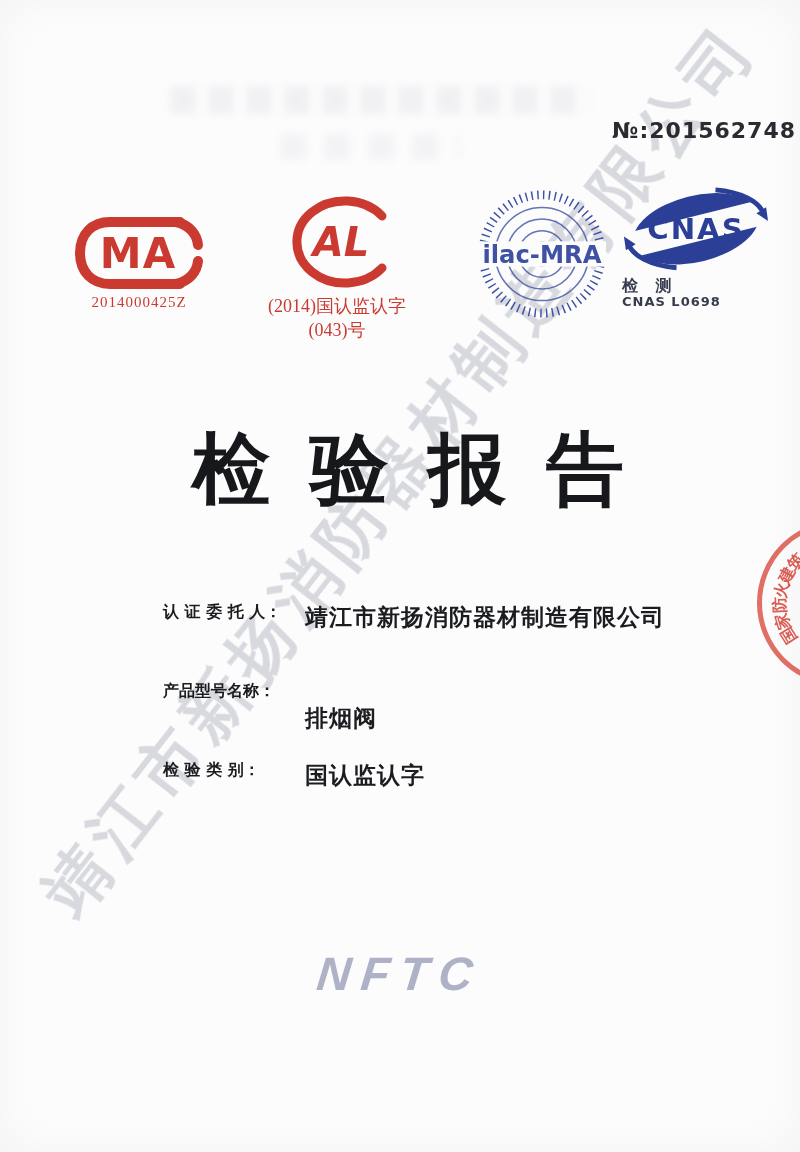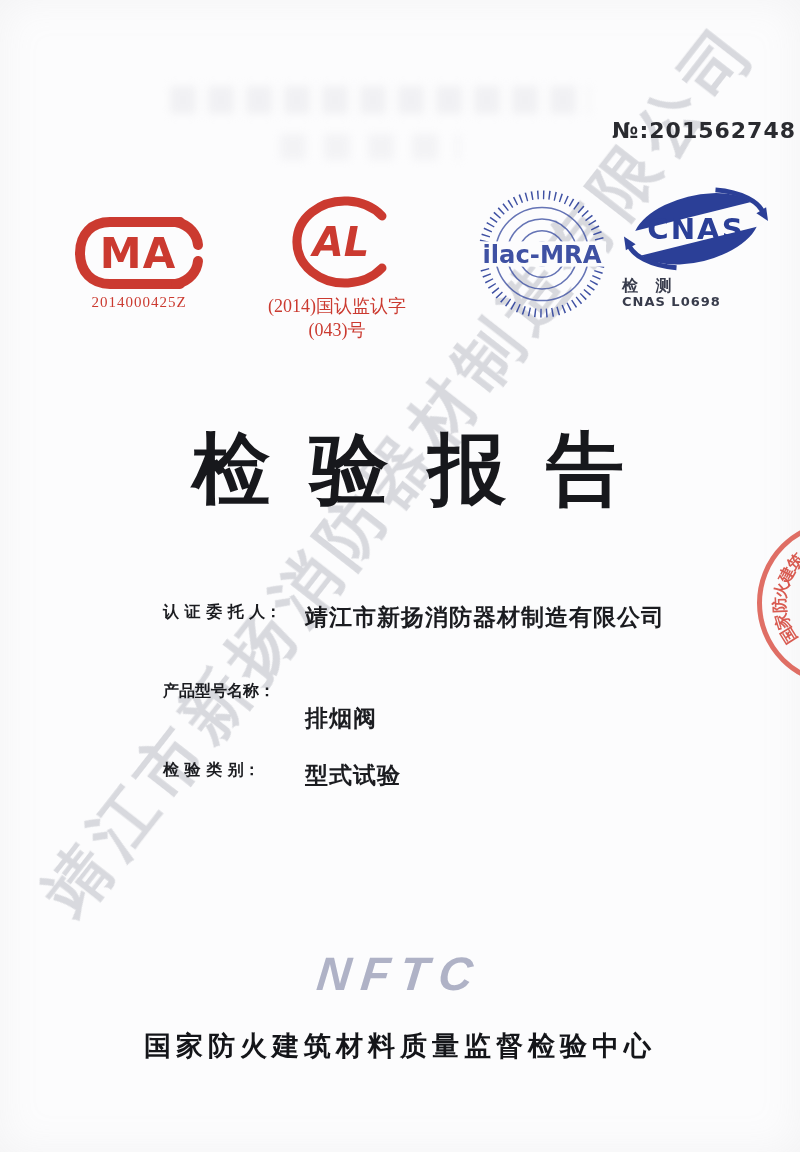--- a/index.html
+++ b/index.html
@@ -218,26 +218,25 @@
 
   <div class="field-row row-2">
     <span class="field-label">产品型号名称：</span>
     <span class="field-value">
       <div class="model-line2">排烟阀</div>
     </span>
   </div>
 
   <div class="field-row row-3">
     <span class="field-label">检 验 类 别：</span>
-    <span class="field-value">型式试验</span>
+    <span class="field-value">国认监认字</span>
   </div>
 
   <div class="nftc">NFTC</div>
 
-  <div class="footer-org">国家防火建筑材料质量监督检验中心</div>
 
   <div class="seal">
     <span class="seal-char" style="left:24px;  top:27px;  transform:rotate(313deg);">筑</span>
     <span class="seal-char" style="left:15px;  top:40px;  transform:rotate(298deg);">建</span>
     <span class="seal-char" style="left:10px;  top:55px;  transform:rotate(283deg);">火</span>
     <span class="seal-char" style="left:8px;   top:70px;  transform:rotate(268deg);">防</span>
     <span class="seal-char" style="left:11px;  top:86px;  transform:rotate(253deg);">家</span>
     <span class="seal-char" style="left:17px;  top:100px; transform:rotate(238deg);">国</span>
   </div>
 

